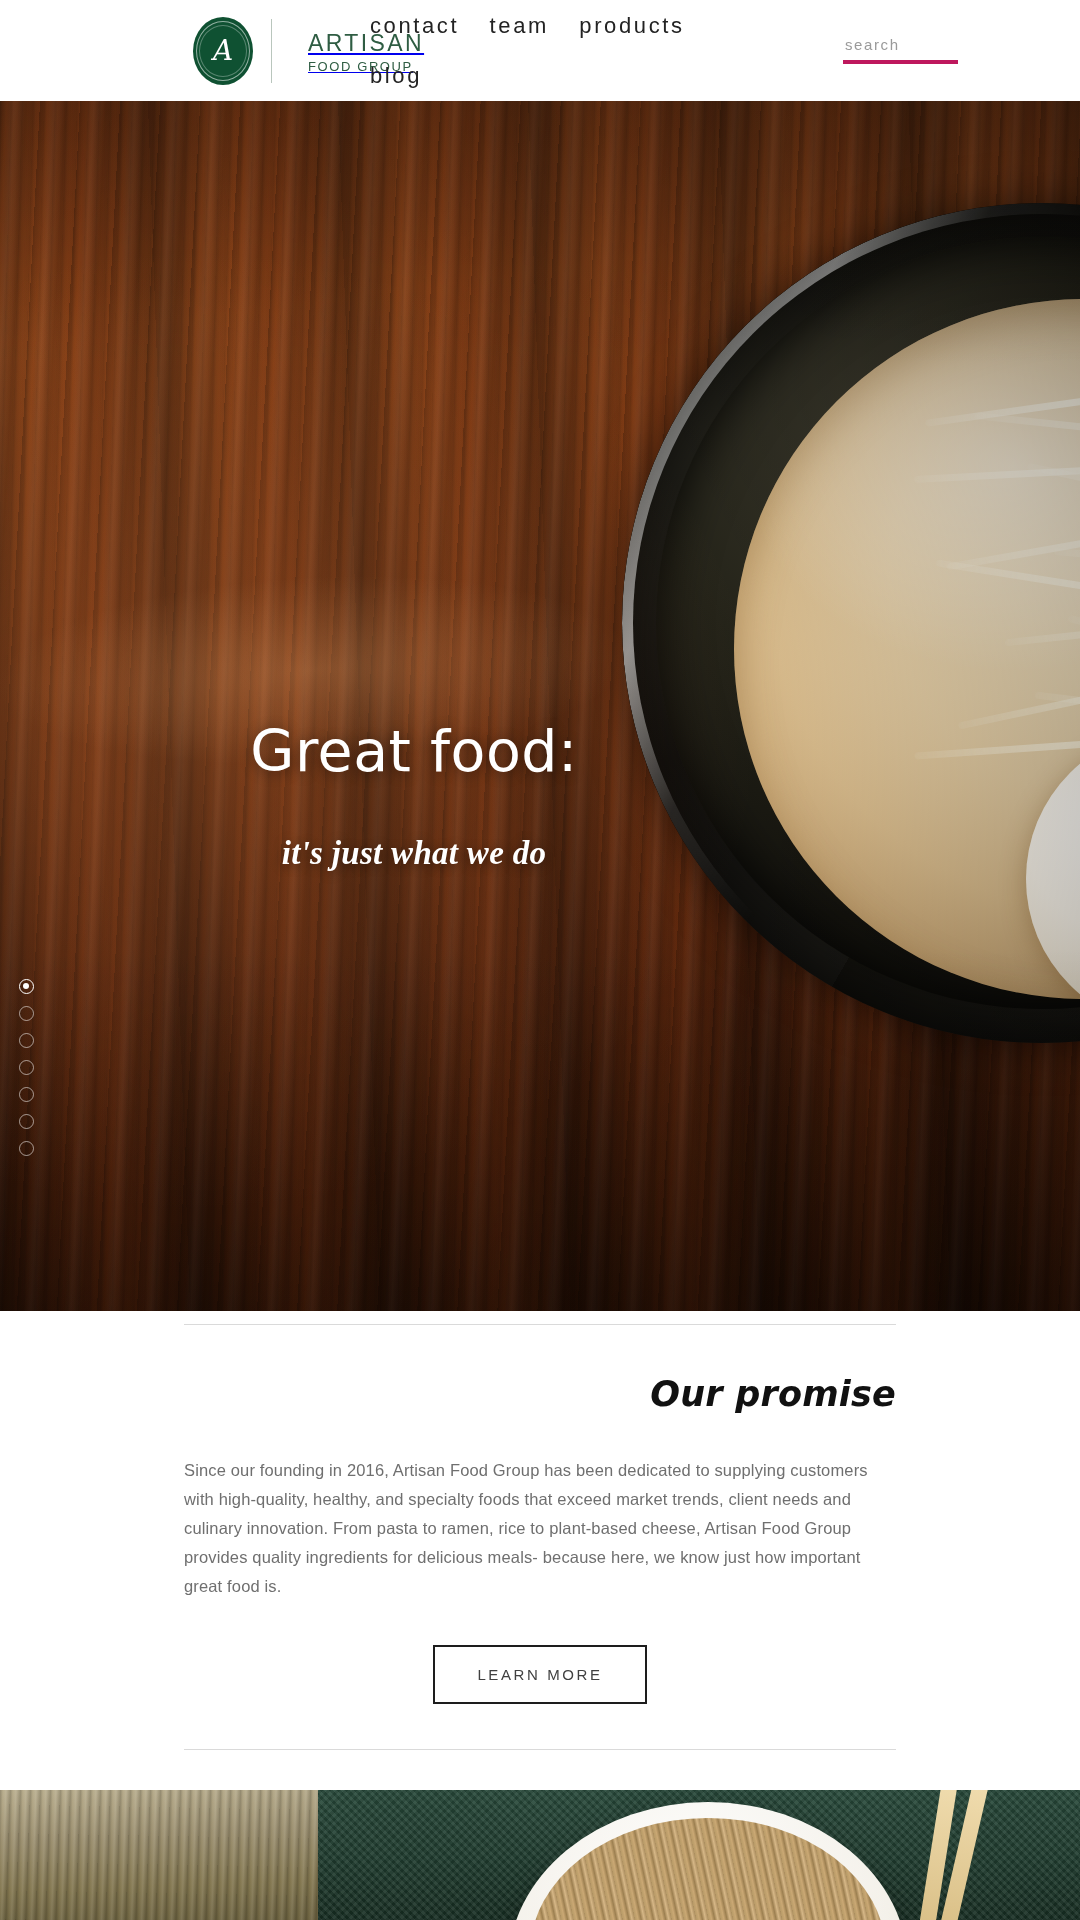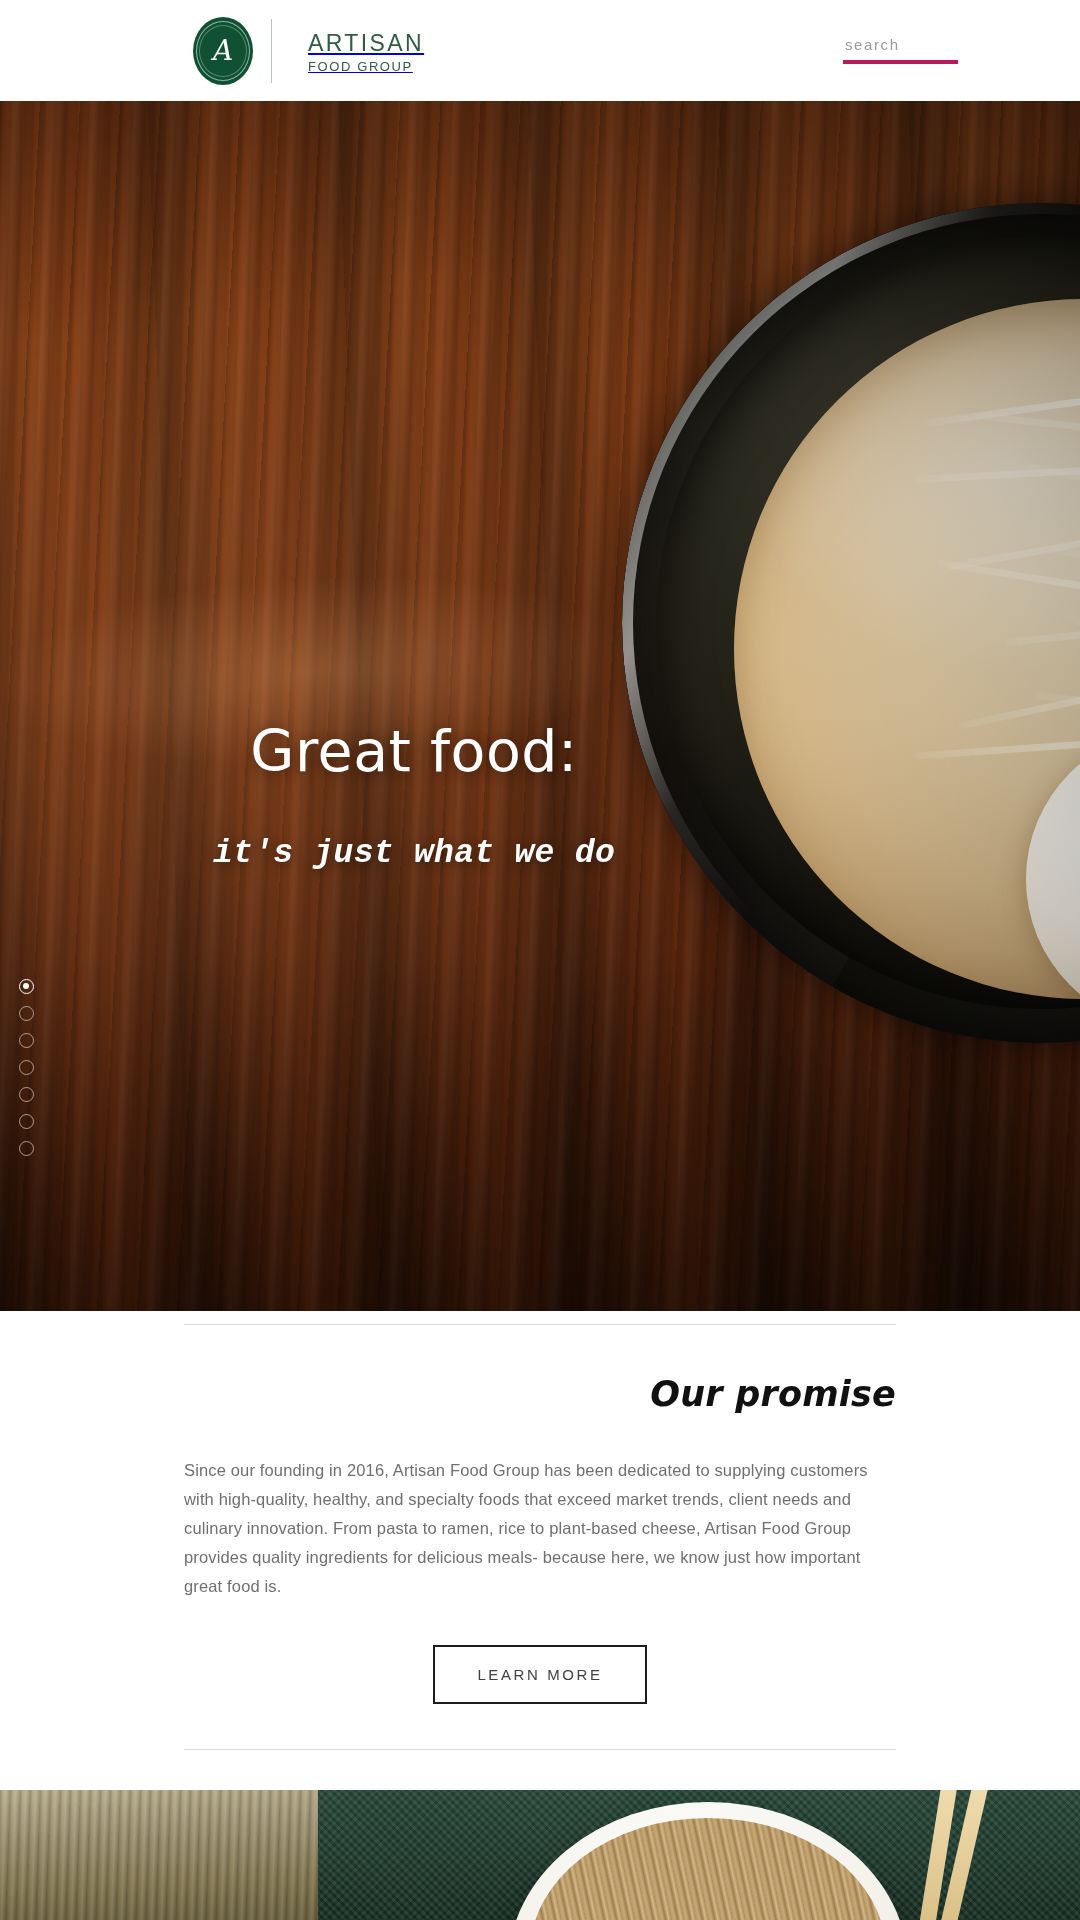--- a/index.html
+++ b/index.html
@@ -268,21 +268,21 @@
     font-family:"DejaVu Sans", sans-serif;
     font-size:57px;
     font-weight:400;
     letter-spacing:.5px;
     color:#ffffff;
     line-height:1.08;
     text-shadow:0 2px 14px rgba(0,0,0,.45);
   }
   .hero-sub {
     margin-top:52px;
-    font-family:Liberation Mono, monospace;
+    font-family:Liberation Serif, serif;
     font-style:italic;
     font-weight:700;
     font-size:33px;
     letter-spacing:.3px;
     color:#ffffff;
     text-shadow:0 2px 12px rgba(0,0,0,.45);
   }
 
   .slider-dots {
     position:absolute;
@@ -433,20 +433,30 @@
       <span class="ring-in"></span>
       <span class="mono">A</span>
     </span>
     <span class="brand-divider"></span>
     <span class="brand-words">
       <span class="w1">ARTISAN</span>
       <span class="w2">FOOD GROUP</span>
     </span>
   </a>
 
+  <nav class="nav">
+    <div class="nav-row">
+      <a href="#">contact</a>
+      <a href="#">team</a>
+      <a href="#">products</a>
+    </div>
+    <div class="nav-row second">
+      <a href="#">blog</a>
+    </div>
+  </nav>
 
   <div class="search-wrap">
     <input class="search-input" type="text" placeholder="search" style="">
   </div>
 </header>
 
 <section class="hero">
   <div class="wood"></div>
   <div class="wood-grain"></div>
   <div class="highlight"></div>

